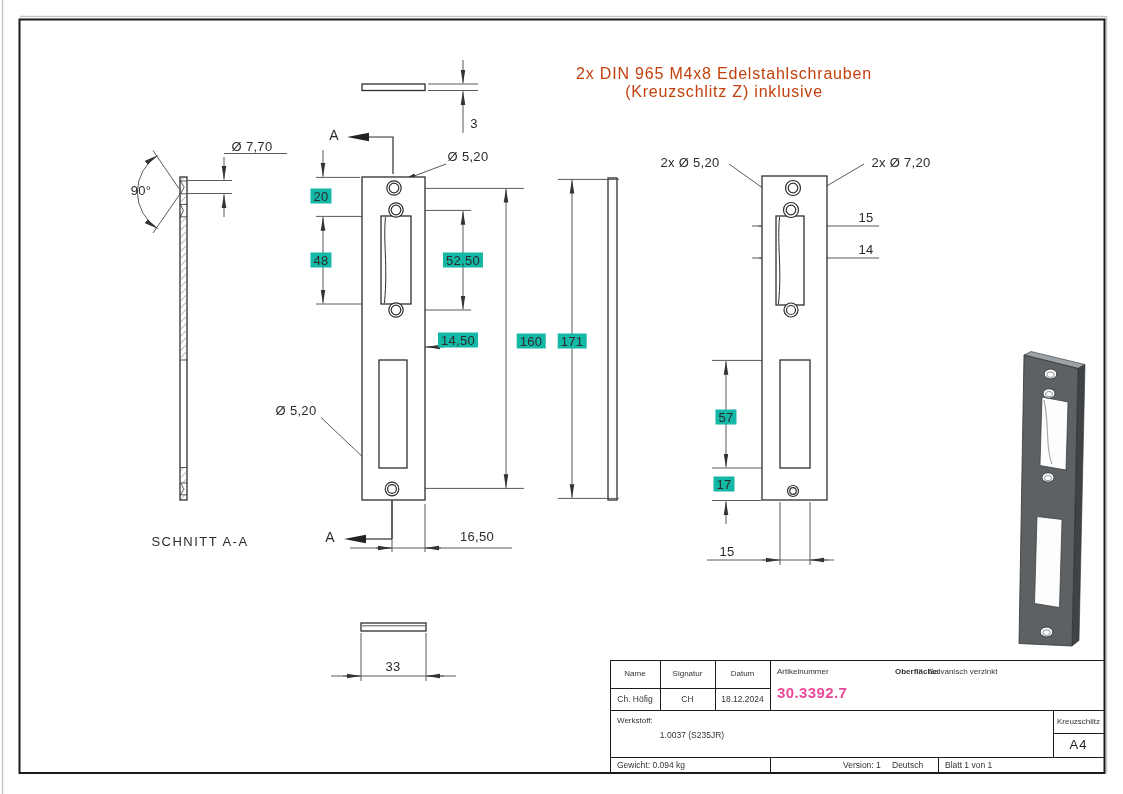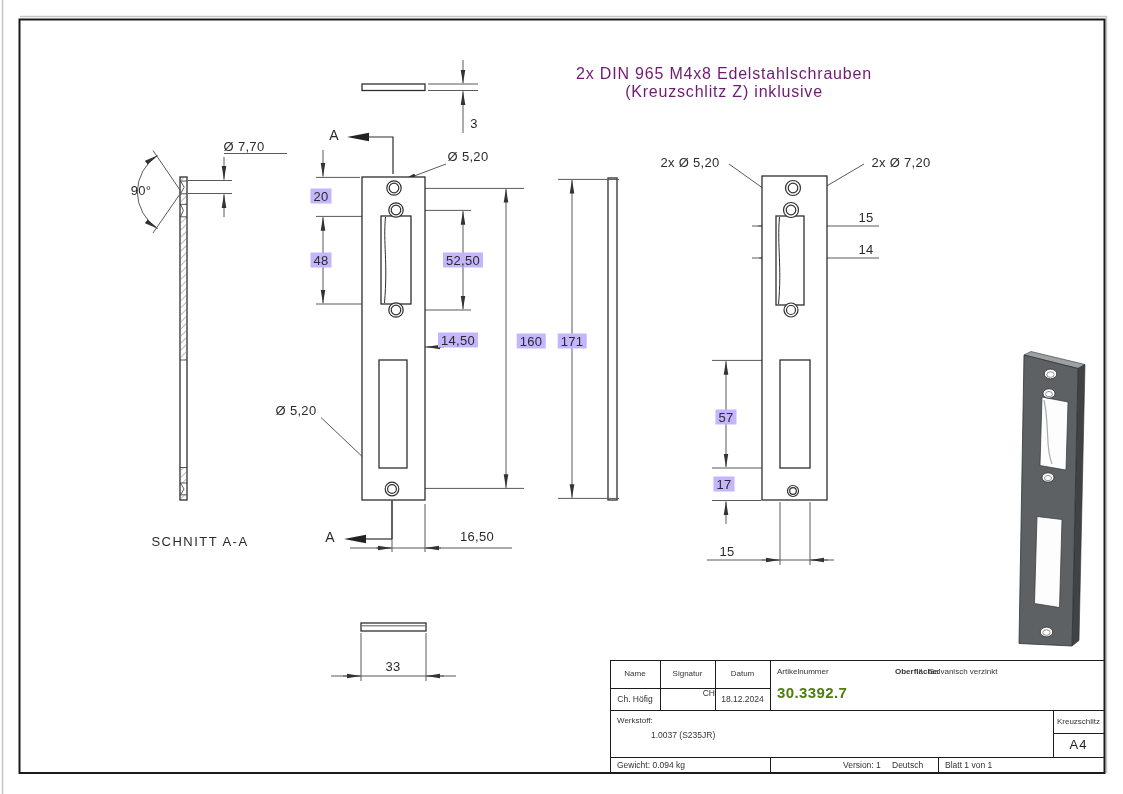--- a/index.html
+++ b/index.html
@@ -1,31 +1,31 @@
 <!DOCTYPE html>
 <html><head>
 <meta charset="utf-8">
 <style>
   html,body{margin:0;padding:0;background:#fff;}
   .page{position:relative;width:1123px;height:794px;background:#fff;overflow:hidden;
         font-family:"Liberation Sans", sans-serif;color:#2b2b2b;}
   svg{position:absolute;left:0;top:0;}
   .lbl{position:absolute;transform:translate(-50%,-50%);font-size:13px;color:#2b2b2b;
        white-space:nowrap;letter-spacing:.3px;}
-  .lbl.bg{background:#c4b5fd;padding:0 3px;}
-  .lbl.big{font-size:16px;letter-spacing:.8px;color:#701a75;}
+  .lbl.bg{background:#14b8a6;padding:0 3px;}
+  .lbl.big{font-size:16px;letter-spacing:.8px;color:#c2410c;}
   .lbl.marker{font-size:14px;font-weight:400;}
   .lbl.schnitt{font-size:13px;letter-spacing:1.5px;}
   
   .tb{position:absolute;left:610px;top:660px;width:494px;height:113px;font-size:8px;color:#333;}
   .tb .ln{position:absolute;background:#1c1c1c;}
   .tb .cell{position:absolute;text-align:center;overflow:hidden;}
   .tb .small{font-size:8px;}
   .tb .val{font-size:8.5px;}
-  .tb .art{position:absolute;font-size:15px;font-weight:bold;letter-spacing:.4px;color:#4d7c0f;}
+  .tb .art{position:absolute;font-size:15px;font-weight:bold;letter-spacing:.4px;color:#ec4899;}
   .tb .a4{font-size:13px;letter-spacing:1px;color:#222;}
 </style>
 </head>
 <body>
 
 <div class="page">
 
 <svg width="1123" height="794" viewBox="0 0 1123 794">
   <defs>
     <marker id="arr" viewBox="0 0 14 6" refX="13.5" refY="3" markerWidth="14" markerHeight="6" orient="auto" markerUnits="userSpaceOnUse">
@@ -229,21 +229,21 @@
       <ellipse cx="1049" cy="394.1" rx="3.5" ry="2.6"></ellipse>
       <ellipse cx="1048" cy="478.1" rx="3.5" ry="2.6"></ellipse>
       <ellipse cx="1046.5" cy="632.6" rx="3.7" ry="2.8"></ellipse>
     </g>
   </g>
 </svg>
 
 <div class="lbl big" style="left:724px;top:74px;">2x DIN 965 M4x8 Edelstahlschrauben</div>
 <div class="lbl big" style="left:724px;top:92px;">(Kreuzschlitz Z) inklusive</div>
 
-<div class="lbl" style="left:244px;top:146px;">Ø 7,70</div>
+<div class="lbl" style="left:252px;top:146px;">Ø 7,70</div>
 <div class="lbl" style="left:141px;top:190px;">90°</div>
 <div class="lbl schnitt" style="left:200px;top:541px;">SCHNITT A-A</div>
 
 <div class="lbl marker" style="left:334px;top:135px;">A</div>
 <div class="lbl marker" style="left:330px;top:537px;">A</div>
 <div class="lbl" style="left:474px;top:123px;">3</div>
 <div class="lbl" style="left:468px;top:156px;">Ø 5,20</div>
 <div class="lbl" style="left:296px;top:410px;">Ø 5,20</div>
 <div class="lbl bg" style="left:321px;top:196px;">20</div>
 <div class="lbl bg" style="left:321px;top:260px;">48</div>
@@ -274,30 +274,30 @@
   <div class="ln" style="left:160px;top:0;width:1px;height:50px;"></div>
   <div class="ln" style="left:160px;top:97px;width:1px;height:16px;"></div>
   <div class="ln" style="left:328px;top:97px;width:1px;height:16px;"></div>
   <div class="ln" style="left:443px;top:50px;width:1px;height:47px;"></div>
   <div class="ln" style="left:443px;top:73px;width:51px;height:1px;"></div>
 
   <div class="cell small" style="left:0;top:0;width:50px;height:28px;line-height:28px;">Name</div>
   <div class="cell small" style="left:50px;top:0;width:55px;height:28px;line-height:28px;">Signatur</div>
   <div class="cell small" style="left:105px;top:0;width:55px;height:28px;line-height:28px;">Datum</div>
   <div class="cell val" style="left:0;top:28px;width:50px;height:22px;line-height:22px;">Ch. Höfig</div>
-  <div class="cell val" style="left:50px;top:22px;width:55px;height:22px;line-height:22px;text-align:right;">CH</div>
+  <div class="cell val" style="left:50px;top:28px;width:55px;height:22px;line-height:22px;">CH</div>
   <div class="cell val" style="left:105px;top:28px;width:55px;height:22px;line-height:22px;">18.12.2024</div>
 
   <div class="cell small" style="left:167px;top:7px;width:120px;text-align:left;">Artikelnummer</div>
   <div class="cell small" style="left:285px;top:7px;width:50px;text-align:left;font-weight:bold;">Oberfläche:</div>
   <div class="cell small" style="left:318px;top:7px;width:120px;text-align:left;">Galvanisch verzinkt</div>
   <div class="art" style="left:167px;top:24px;">30.3392.7</div>
 
   <div class="cell small" style="left:7px;top:56px;width:120px;text-align:left;">Werkstoff:</div>
-  <div class="cell val" style="left:7px;top:70px;width:150px;text-align:left;margin-left:34px;">1.0037 (S235JR)</div>
+  <div class="cell val" style="left:7px;top:70px;width:150px;text-align:center;">1.0037 (S235JR)</div>
 
   <div class="cell small" style="left:443px;top:50px;width:51px;height:23px;line-height:23px;">Kreuzschlitz</div>
   <div class="cell a4" style="left:443px;top:73px;width:51px;height:24px;line-height:24px;">A4</div>
 
   <div class="cell val" style="left:7px;top:97px;width:150px;height:16px;line-height:16px;text-align:left;">Gewicht: 0.094 kg</div>
   <div class="cell val" style="left:168px;top:97px;width:62px;height:16px;line-height:16px;text-align:left;margin-top:48px;">Maßstab: 1:2</div>
   <div class="cell val" style="left:233px;top:97px;width:46px;height:16px;line-height:16px;text-align:left;">Version: 1</div>
   <div class="cell val" style="left:282px;top:97px;width:44px;height:16px;line-height:16px;text-align:left;">Deutsch</div>
   <div class="cell val" style="left:335px;top:97px;width:100px;height:16px;line-height:16px;text-align:left;">Blatt 1 von 1</div>
 </div>

